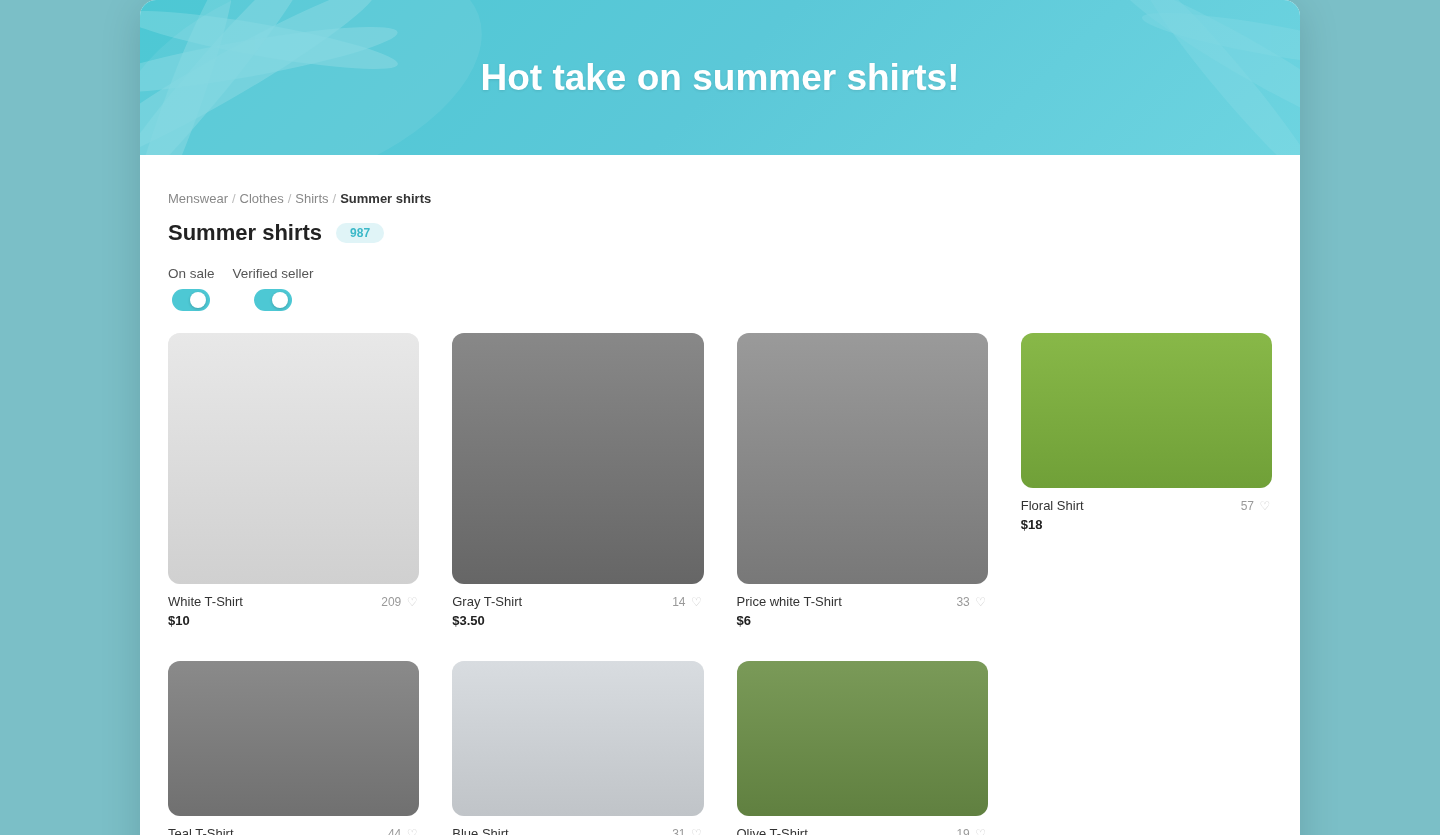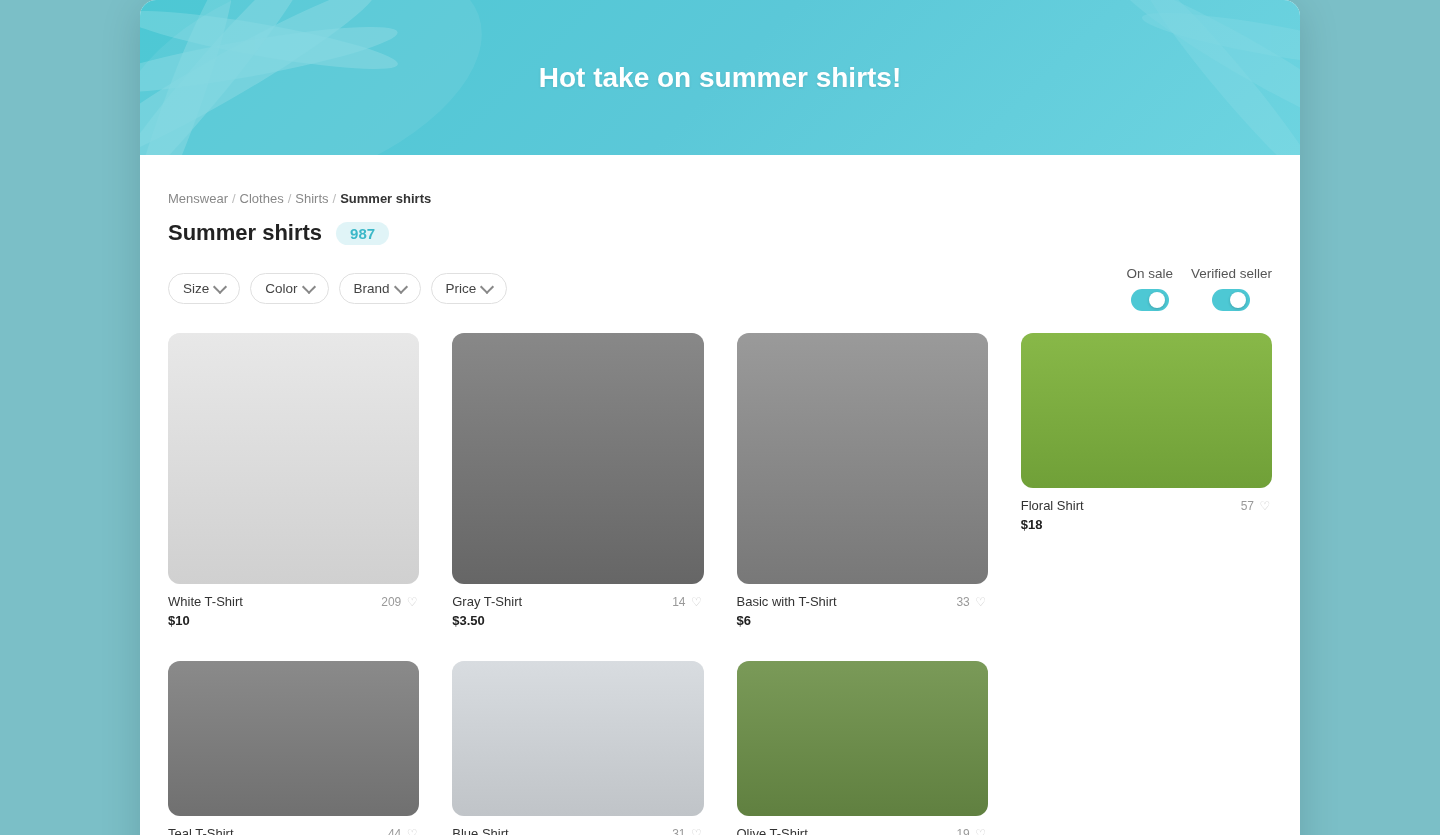--- a/index.html
+++ b/index.html
@@ -45,21 +45,21 @@
       opacity: 0.25;
     }
     .palm-svg-right {
       position: absolute;
       top: 0;
       right: 0;
       opacity: 0.15;
     }
     .hero-title {
       color: white;
-      font-size: 28px;
+      font-size: 37px;
       font-weight: 700;
       text-shadow: 0 1px 3px rgba(0,0,0,0.1);
       position: relative;
       z-index: 1;
     }
     .content-area {
       padding: 36px 28px 28px;
       background: white;
       border-radius: 10px;
     }
@@ -83,21 +83,21 @@
     .page-title {
       font-size: 22px;
       font-weight: 700;
       color: #222;
     }
     .count-badge {
       background: #e0f4f7;
       color: #3bb8c8;
       border-radius: 20px;
       padding: 3px 14px;
-      font-size: 15px;
+      font-size: 12px;
       font-weight: 600;
     }
     .filters-bar {
       display: flex;
       align-items: center;
       justify-content: space-between;
       margin-bottom: 22px;
     }
     .filters-left {
       display: flex;
@@ -266,38 +266,20 @@
       <span class="breadcrumb-separator">/</span>
       <span class="breadcrumb-current">Summer shirts</span>
     </nav>
 
     <div class="page-header">
       <h2 class="page-title">Summer shirts</h2>
       <span class="count-badge">987</span>
     </div>
 
     <div class="filters-bar">
-      <div class="filters-left">
-        <button class="filter-btn">
-          <span>Size</span>
-          <span class="chevron-down"></span>
-        </button>
-        <button class="filter-btn">
-          <span>Color</span>
-          <span class="chevron-down"></span>
-        </button>
-        <button class="filter-btn">
-          <span>Brand</span>
-          <span class="chevron-down"></span>
-        </button>
-        <button class="filter-btn">
-          <span>Price</span>
-          <span class="chevron-down"></span>
-        </button>
-      </div>
       <div class="filters-right">
         <div class="toggle-group">
           <span class="toggle-label">On sale</span>
           <div class="toggle-switch on"></div>
         </div>
         <div class="toggle-group">
           <span class="toggle-label">Verified seller</span>
           <div class="toggle-switch on"></div>
         </div>
       </div>
@@ -328,21 +310,21 @@
         <span class="heart-icon" style="color:#ccc">♡</span>
       </div>
     </div>
     <div class="product-price">$3.50</div>
   </div>
         <div class="product-card">
     <div class="product-image-wrap " style="">
       <div class="shirt-visual img-basic-white"></div>
     </div>
     <div class="product-meta">
-      <span class="product-name">Basic with T-Shirt</span>
+      <span class="product-name">Price white T-Shirt</span>
       <div class="product-likes">
         <span>33</span>
         <span class="heart-icon" style="color:#ccc">♡</span>
       </div>
     </div>
     <div class="product-price">$6</div>
   </div>
         <div class="product-card row2-card">
     <div class="product-image-wrap " style="height:155px;aspect-ratio:unset;">
       <div class="shirt-visual img-floral"></div>

